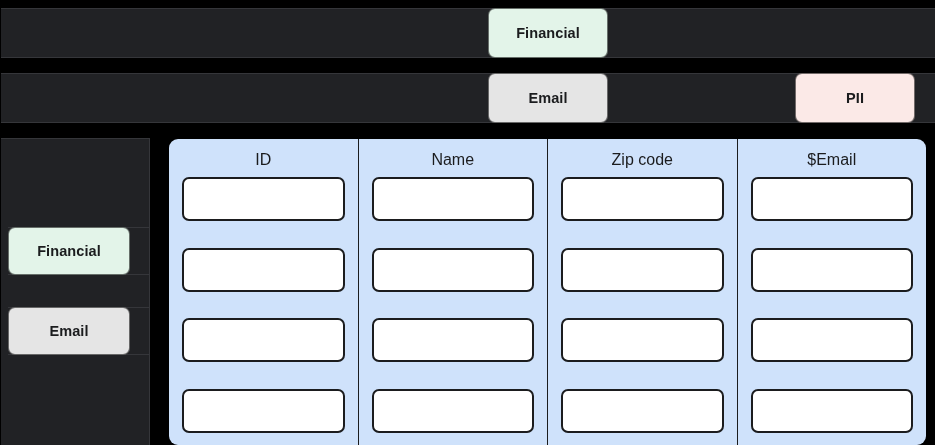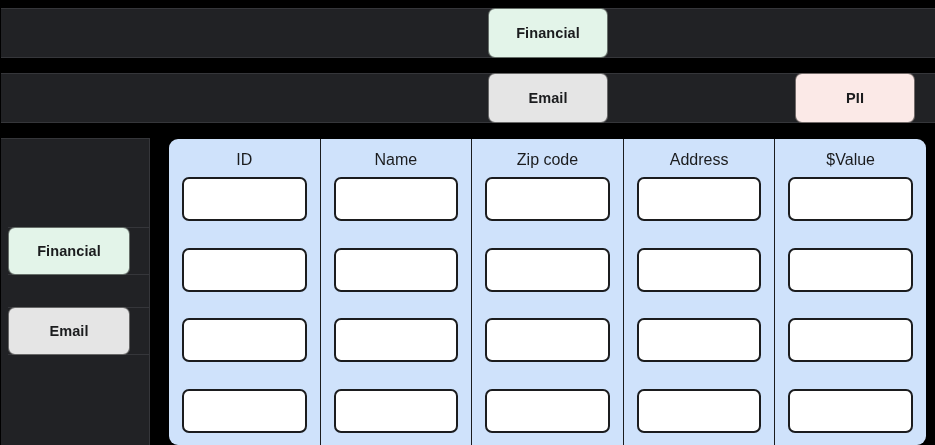--- a/index.html
+++ b/index.html
@@ -186,32 +186,23 @@
     <div class="column">
       <div class="col-header">Zip code</div>
       <div class="cells">
         <div class="cell"></div>
         <div class="cell"></div>
         <div class="cell"></div>
         <div class="cell"></div>
       </div>
     </div>
 
-    <div class="column">
-      <div class="col-header">Address</div>
-      <div class="cells">
-        <div class="cell"></div>
-        <div class="cell"></div>
-        <div class="cell"></div>
-        <div class="cell"></div>
-      </div>
-    </div>
-
-    <div class="column">
-      <div class="col-header">$Value</div>
+
+    <div class="column">
+      <div class="col-header">$Email</div>
       <div class="cells">
         <div class="cell"></div>
         <div class="cell"></div>
         <div class="cell"></div>
         <div class="cell"></div>
       </div>
     </div>
 
   </div>
 </div>

